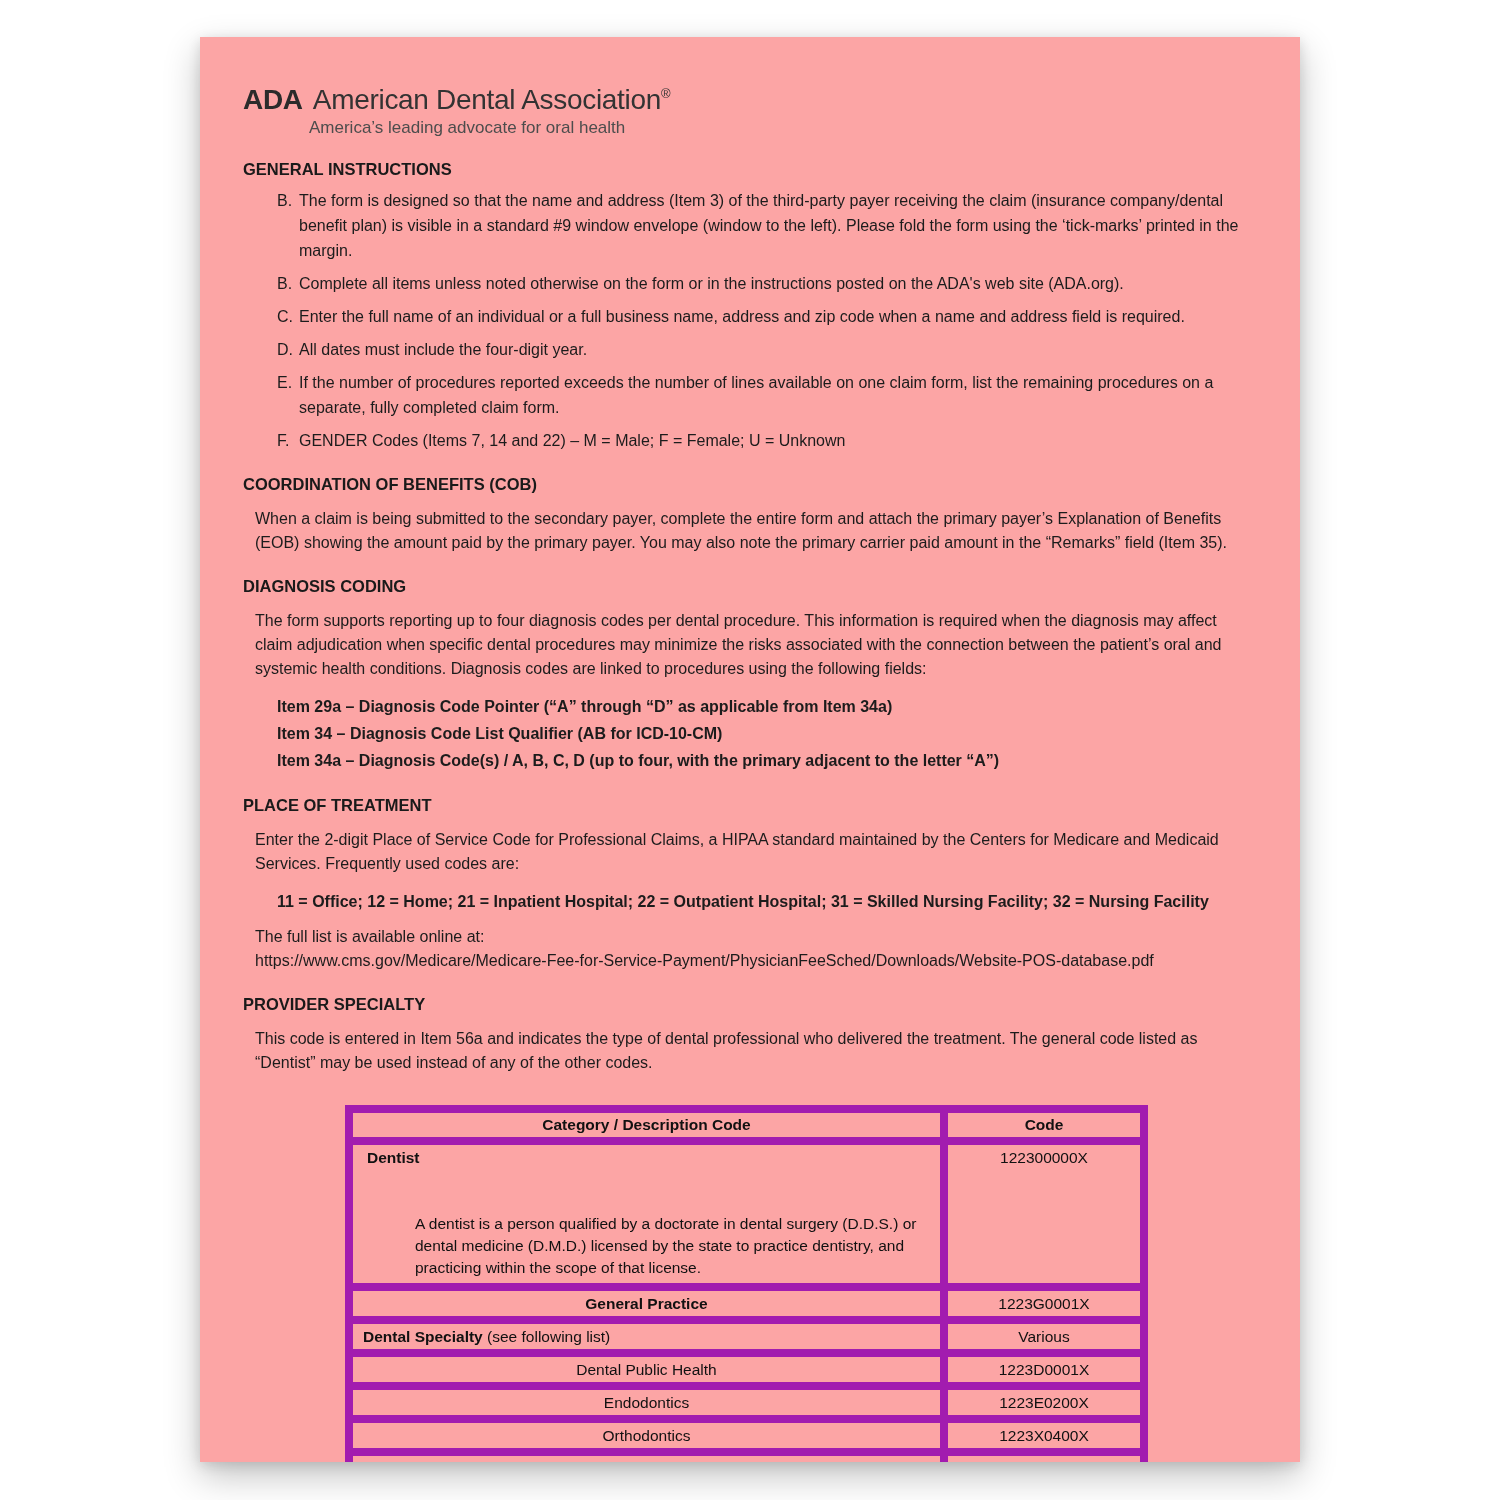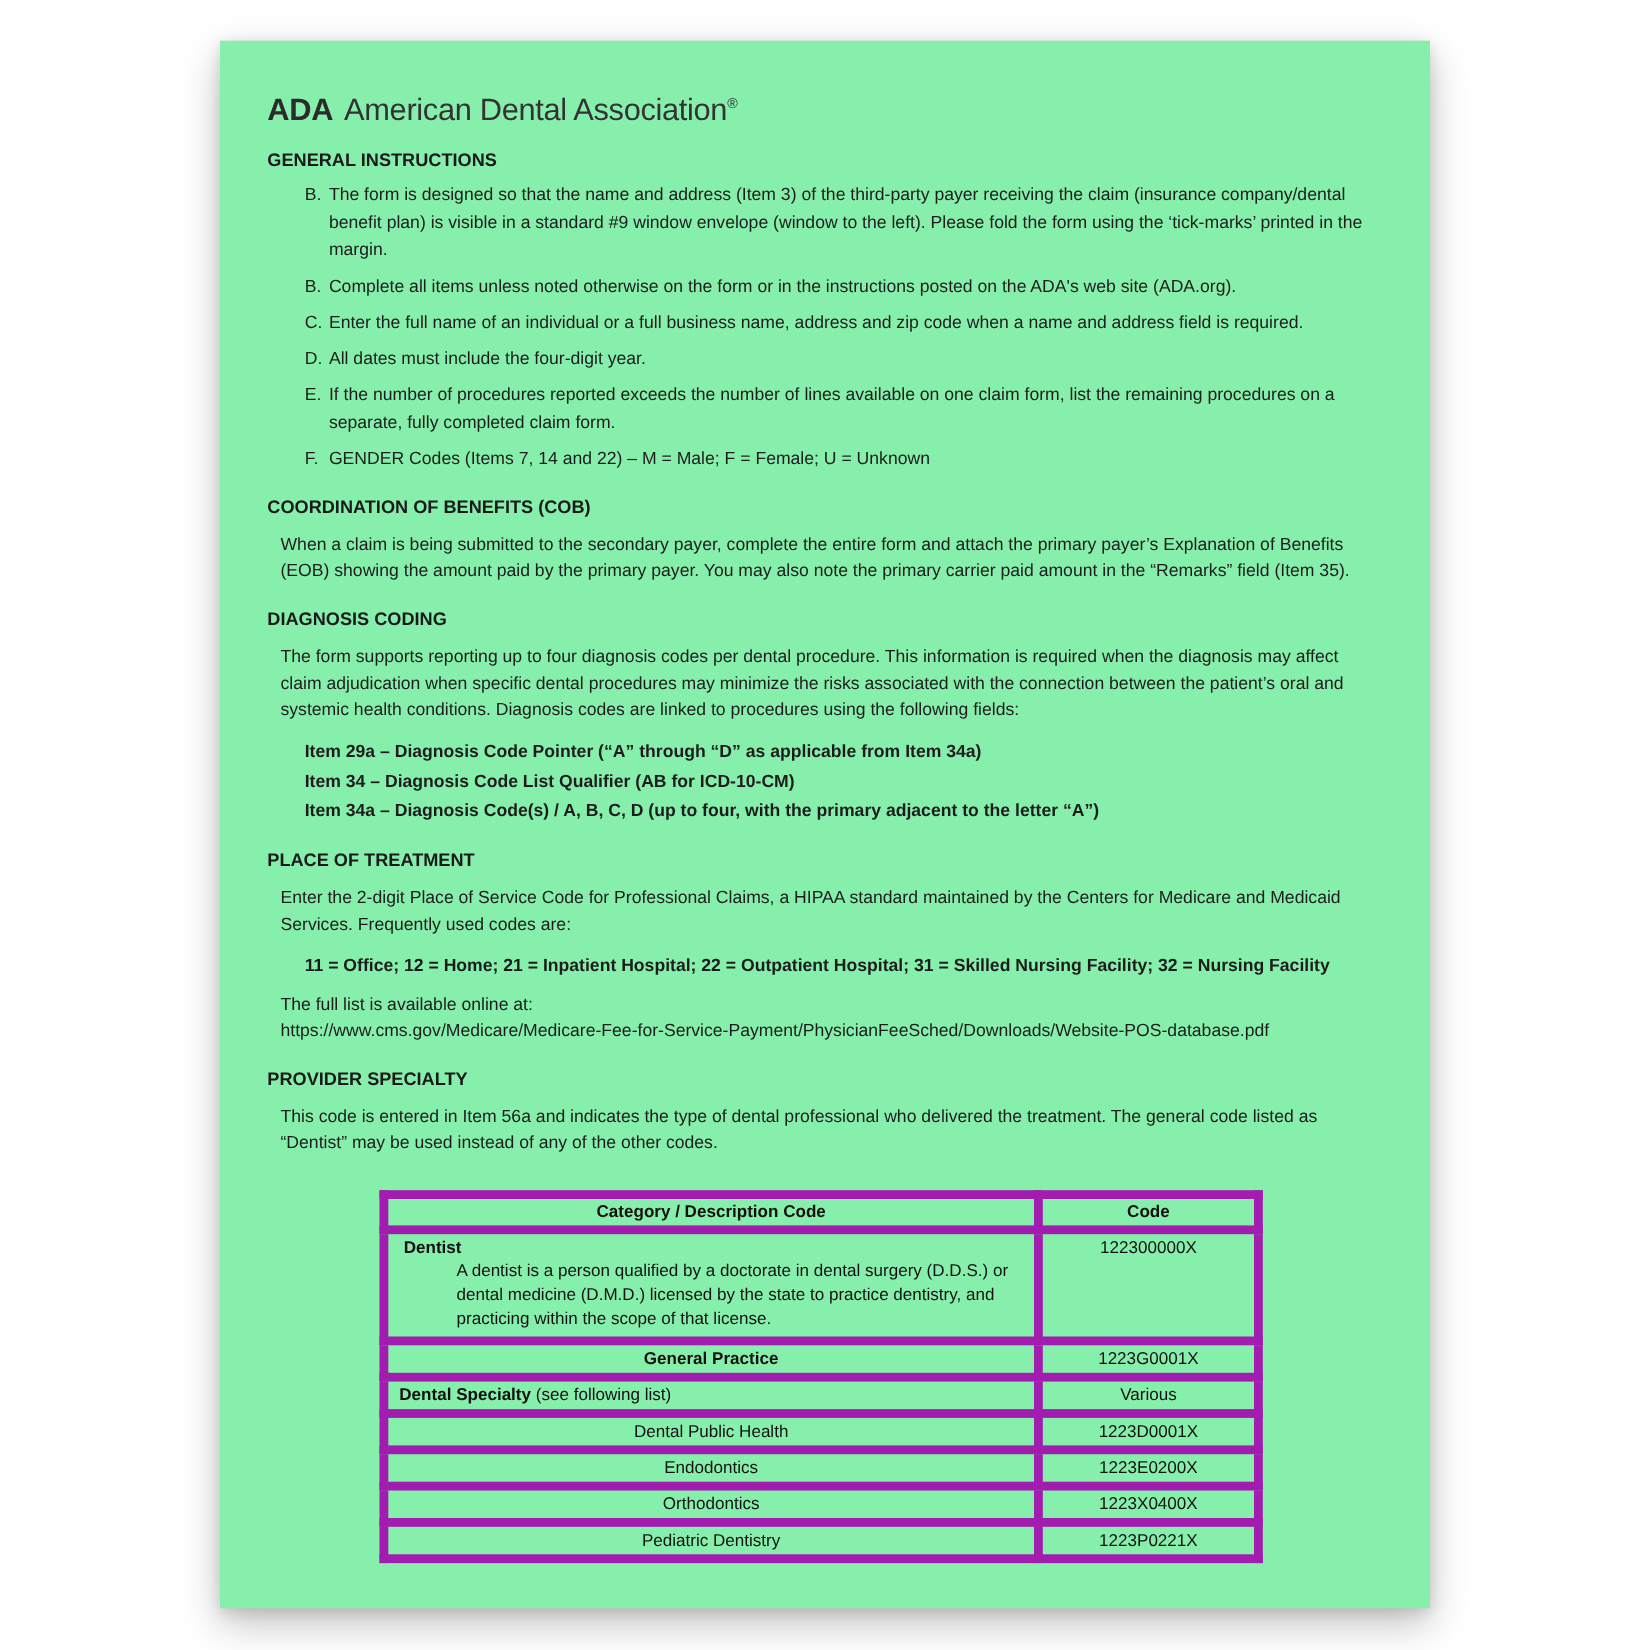--- a/index.html
+++ b/index.html
@@ -10,21 +10,21 @@
     background: #ffffff;
     overflow: hidden;
     font-family: "Liberation Sans", sans-serif;
   }
   .page {
     position: absolute;
     left: 200px;
     top: 37px;
     width: 1100px;
     height: 1425px;
-    background: #86efac;
+    background: #fca5a5;
     box-shadow: 0 14px 34px rgba(0,0,0,0.24), 0 3px 12px rgba(0,0,0,0.12);
     box-sizing: border-box;
     padding: 42px 45px 40px 43px;
     color: #1c1c1c;
     overflow: hidden;
   }
   
   .logo-row {
     font-size: 28px;
     line-height: 30px;
@@ -95,31 +95,32 @@
     vertical-align: middle;
   }
   .col-cat { width: 595px; }
   .col-code { width: 200px; }
   .cell-center { text-align: center; }
   .cell-left { text-align: left; padding-left: 10px !important; }
   .bold { font-weight: 700; }
   .code-cell { text-align: center; }
   .v-top { vertical-align: top !important; }
   .dentist-title { font-weight: 700; padding-left: 4px; }
-  .dentist-desc { padding: 0 4px 2px 52px; line-height: 22px; }
+  .dentist-desc { padding: 0 4px 2px 52px; line-height: 22px; margin-top: 45px; }
 </style>
 </head>
 <body>
 
 <div class="page">
 
   <header>
     <div class="logo-row">
       <span class="logo-ada">ADA</span><span class="logo-org">American Dental Association</span><span class="logo-reg">®</span>
     </div>
+    <div class="logo-tagline">America’s leading advocate for oral health</div>
   </header>
 
 
   <h2>GENERAL INSTRUCTIONS</h2>
   <div class="lettered">
     <div class="l-item">
       <span class="l-letter">B.</span>
       <span class="l-text">The form is designed so that the name and address (Item 3) of the third-party payer receiving the claim (insurance company/dental benefit plan) is visible in a standard #9 window envelope (window to the left). Please fold the form using the ‘tick-marks’ printed in the margin.</span>
     </div>
     <div class="l-item">

